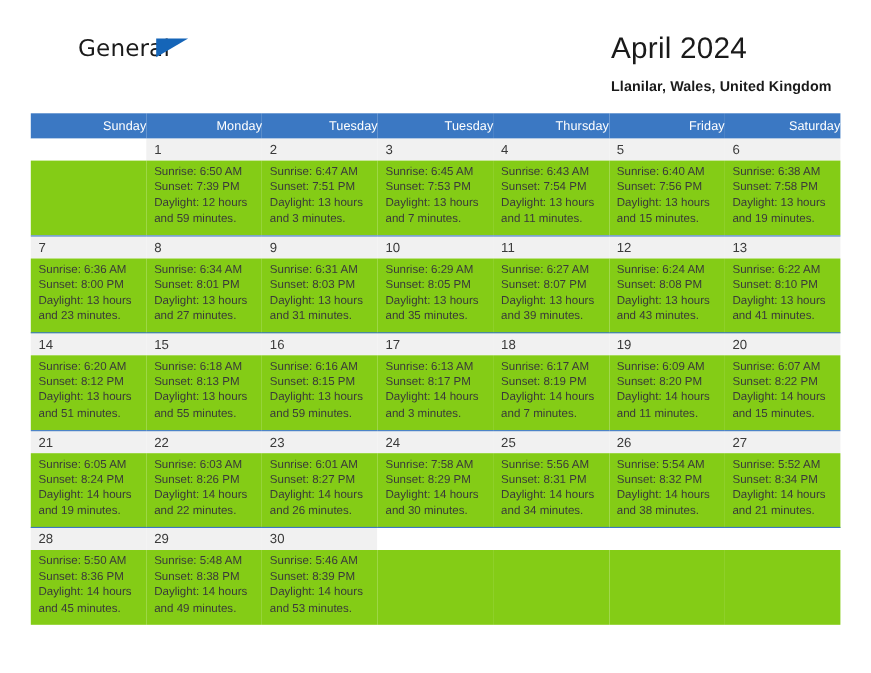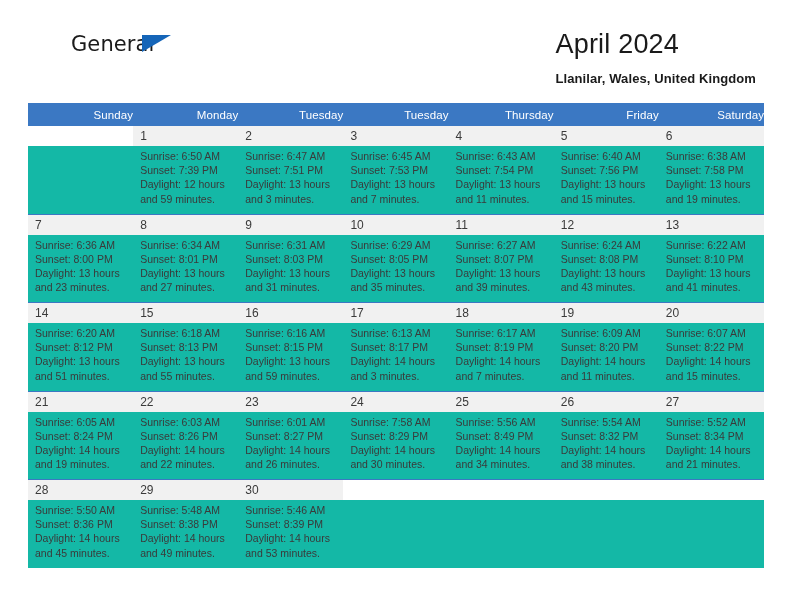--- a/index.html
+++ b/index.html
@@ -114,21 +114,21 @@
     border-top: 1px solid #3b78c3;
     font-size: 12px;
     color: #3a3a3a;
     padding: 3px 0 3px 7px;
     height: 19px;
     vertical-align: top;
   }
   tr.week-1 td.daynum { border-top: none; }
 
   tr.info-row td {
-    background: #14b8a6;
+    background: #84cc16;
     font-size: 10.5px;
     line-height: 14.2px;
     color: #3a3a3a;
     padding: 3px 5px 6px 7px;
     vertical-align: top;
     height: 68px;
   }
 
   .info-line { display: block; white-space: nowrap; }
   .empty-cell { background: #ffffff; }
@@ -350,21 +350,21 @@
               <span class="info-line">and 26 minutes.</span>
             </td>
             <td class="">
               <span class="info-line">Sunrise: 7:58 AM</span>
               <span class="info-line">Sunset: 8:29 PM</span>
               <span class="info-line">Daylight: 14 hours</span>
               <span class="info-line">and 30 minutes.</span>
             </td>
             <td class="">
               <span class="info-line">Sunrise: 5:56 AM</span>
-              <span class="info-line">Sunset: 8:49 PM</span>
+              <span class="info-line">Sunset: 8:31 PM</span>
               <span class="info-line">Daylight: 14 hours</span>
               <span class="info-line">and 34 minutes.</span>
             </td>
             <td class="">
               <span class="info-line">Sunrise: 5:54 AM</span>
               <span class="info-line">Sunset: 8:32 PM</span>
               <span class="info-line">Daylight: 14 hours</span>
               <span class="info-line">and 38 minutes.</span>
             </td>
             <td class="">

